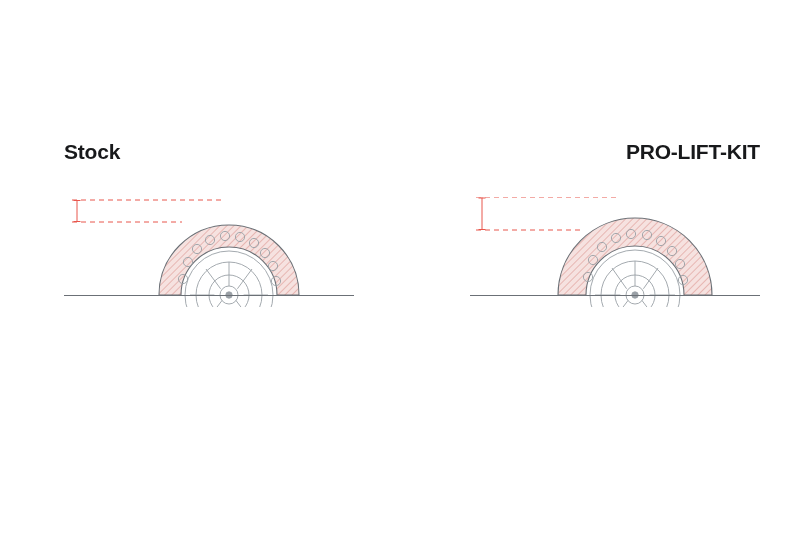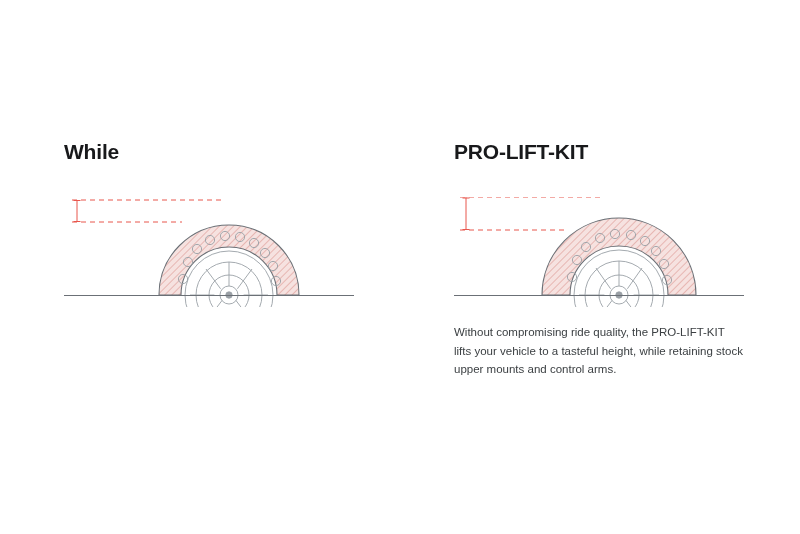--- a/index.html
+++ b/index.html
@@ -33,22 +33,23 @@
     box-sizing: border-box;
   }
 
   .panel-inner {
     position: absolute;
     left: 64px;
     top: 140px;
     width: 288px;
   }
   .panel.right .panel-inner {
-    left: 54px;
+    left: 70px;
     width: 290px;
+    text-align: right;
   }
 
   .panel-title {
     font-size: 21px;
     font-weight: bold;
     letter-spacing: -0.2px;
     color: #18191b;
     margin: 0 0 34px 0;
     line-height: 1.1;
   }
@@ -74,21 +75,21 @@
     max-width: 290px;
   }
 </style>
 </head>
 <body>
 
 <div class="comparison">
 
   <div class="panel left">
     <div class="panel-inner">
-      <h2 class="panel-title">While</h2>
+      <h2 class="panel-title">Stock</h2>
 
       <div class="figure">
         <svg width="290" height="110" viewBox="0 0 290 110" xmlns="http://www.w3.org/2000/svg">
           <defs>
             <pattern id="hatchL" width="5" height="5" patternTransform="rotate(45)" patternUnits="userSpaceOnUse">
               <rect width="5" height="5" fill="#f6e2e0"></rect>
               <line x1="0" y1="0" x2="0" y2="5" stroke="#d88b85" stroke-width="1"></line>
             </pattern>
             <clipPath id="clipArchL">
               <path d="M95,98 A70,70 0 0 1 235,98 L235,98 L95,98 Z"></path>
@@ -192,17 +193,16 @@
           <g stroke="#e8564c" stroke-width="1">
             <line x1="6" y1="0" x2="150" y2="0" stroke-dasharray="5 4"></line>
             <line x1="6" y1="33" x2="110" y2="33" stroke-dasharray="5 4"></line>
             <line x1="12" y1="0.5" x2="12" y2="33"></line>
             <line x1="8.5" y1="1" x2="15.5" y2="1"></line>
             <line x1="8.5" y1="32.5" x2="15.5" y2="32.5"></line>
           </g>
         </svg>
       </div>
 
-      <p class="panel-desc">Without compromising ride quality, the PRO-LIFT-KIT lifts your vehicle to a tasteful height, while retaining stock upper mounts and control arms.</p>
     </div>
   </div>
 
 </div>
 
 </body></html>

